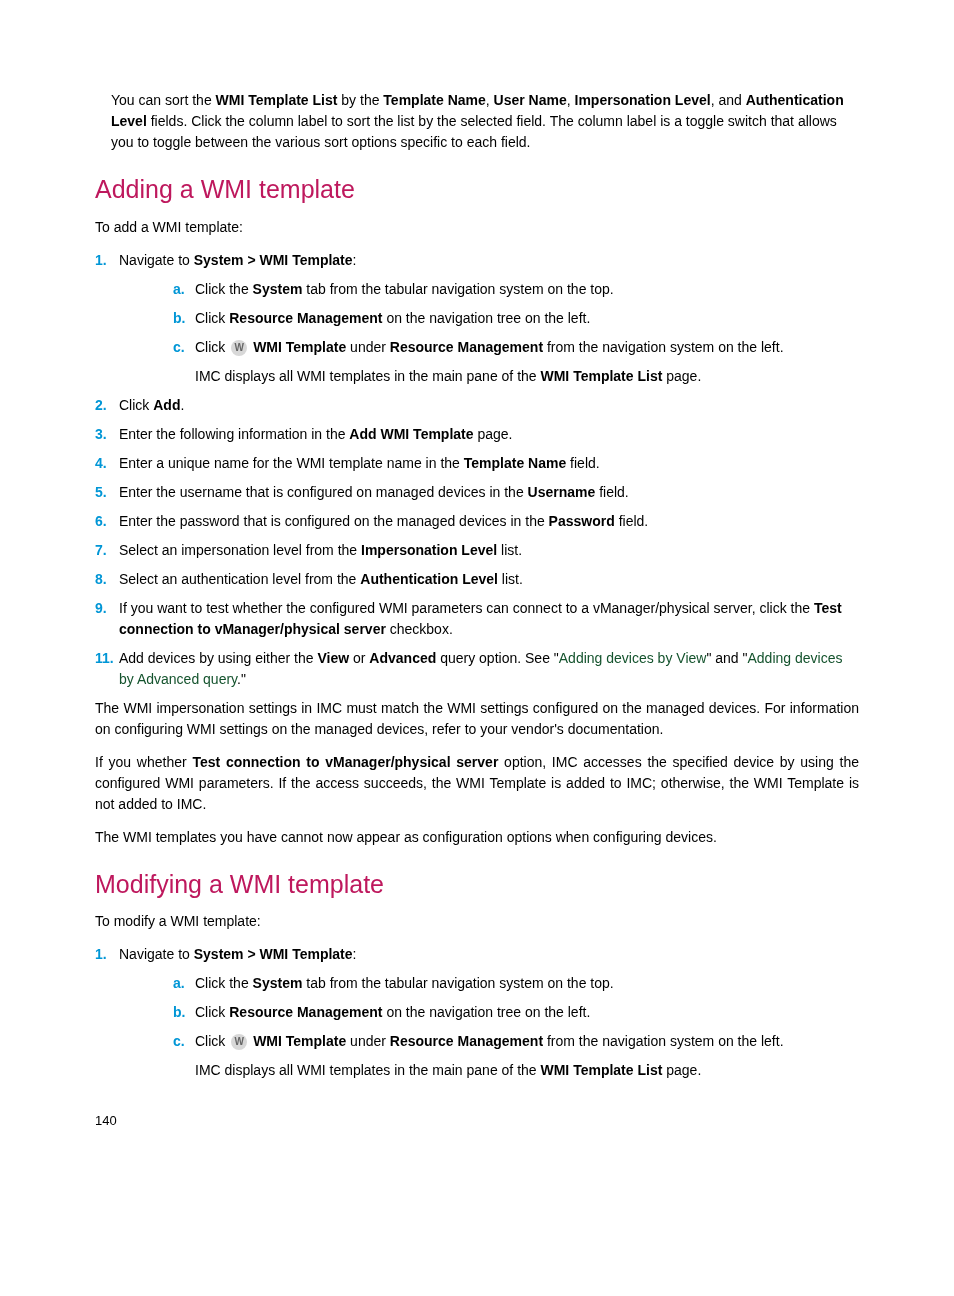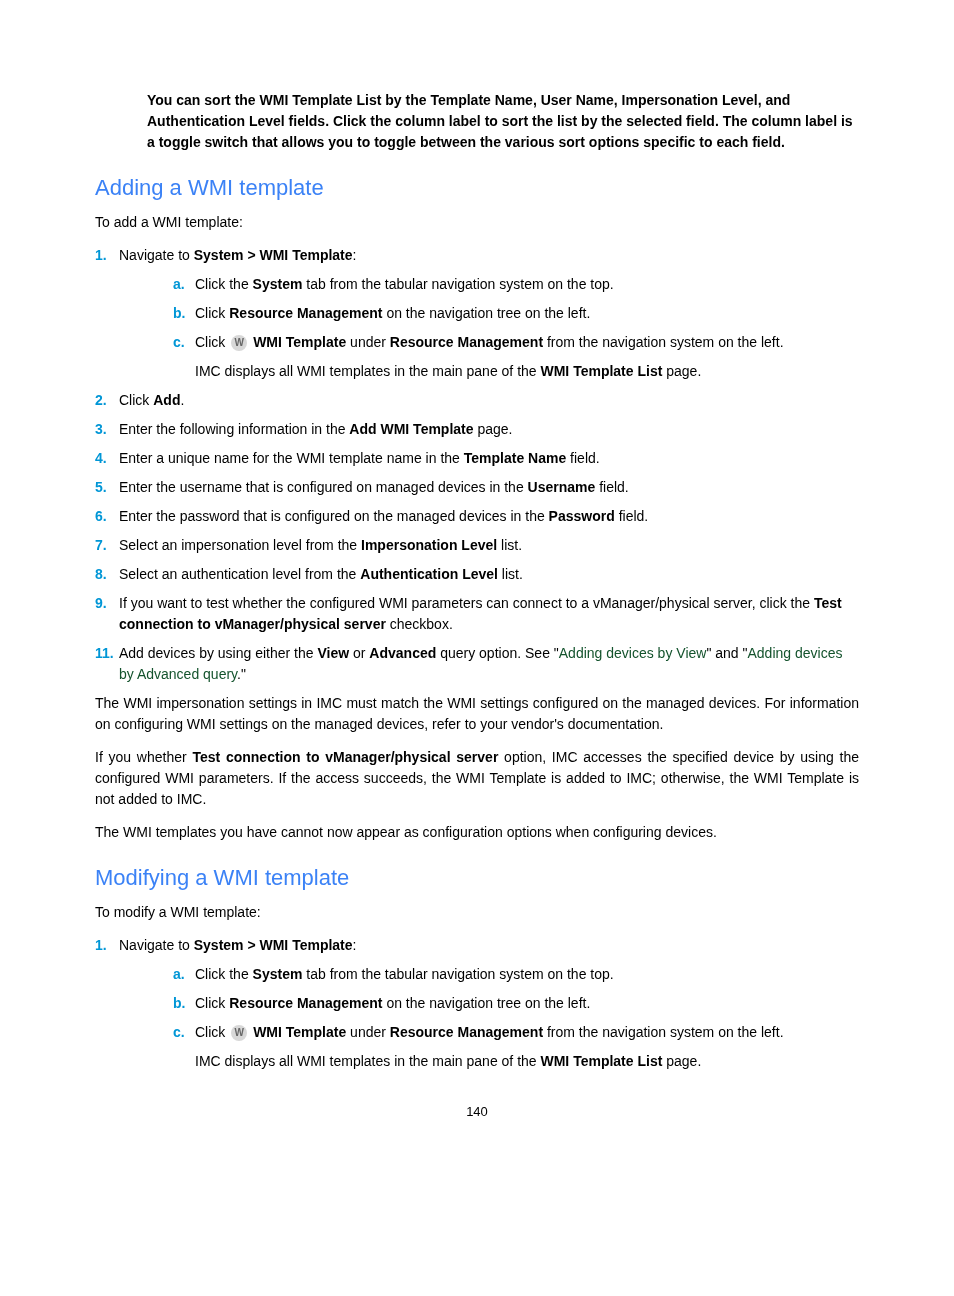--- a/index.html
+++ b/index.html
@@ -6,28 +6,28 @@
       font-family: Arial, Helvetica, sans-serif;
       font-size: 14px;
       line-height: 1.5;
       color: #000;
       margin: 0;
       padding: 90px 95px 60px 95px;
       width: 954px;
       box-sizing: border-box;
       background: #fff;
     }
-    .indent1 { margin-left: 52px; font-weight: bold; }
+    .indent1 { margin-left: 16px; }
     .indent2 { margin-left: 78px; }
     p { margin: 0 0 12px 0; }
     h2 {
       font-family: Arial, Helvetica, sans-serif;
       font-weight: normal;
-      color: #3b82f6;
-      font-size: 22px;
+      color: #be185d;
+      font-size: 25px;
       margin: 18px 0 8px 0;
     }
     ol { list-style: none; padding: 0; margin: 0; }
     li { margin-bottom: 8px; }
     .num { color: #0096D6; font-weight: bold; display: inline-block; min-width: 24px; }
     .alpha { color: #0096D6; font-weight: bold; display: inline-block; min-width: 22px; }
     .row { display: flex; margin-bottom: 8px; }
     .row .marker { flex-shrink: 0; }
     .row .content { flex: 1; }
     a.link { color: #14532d; text-decoration: none; }
@@ -37,21 +37,21 @@
       border-radius: 50%;
       background: #d8d8d8;
       color: #666;
       font-size: 10px;
       font-weight: bold;
       text-align: center;
       line-height: 16px;
       vertical-align: middle;
       margin: 0 2px;
     }
-    .pagenum { text-align: center; font-size: 13px; margin-top: 30px; }
+    .pagenum { text-align: left; font-size: 13px; margin-top: 30px; }
     .justify { text-align: justify; }
   </style>
 </head>
 <body>
 
 <p class="indent1">
   <span>You can sort the </span><b>WMI Template List</b><span> by the </span><b>Template Name</b><span>, </span><b>User Name</b><span>, </span><b>Impersonation Level</b><span>, and </span><b>Authentication Level</b><span> fields. Click the column label to sort the list by the selected field. The column label is a toggle switch that allows you to toggle between the various sort options specific to each field.</span>
 </p>
 
 <h2>Adding a WMI template</h2>

